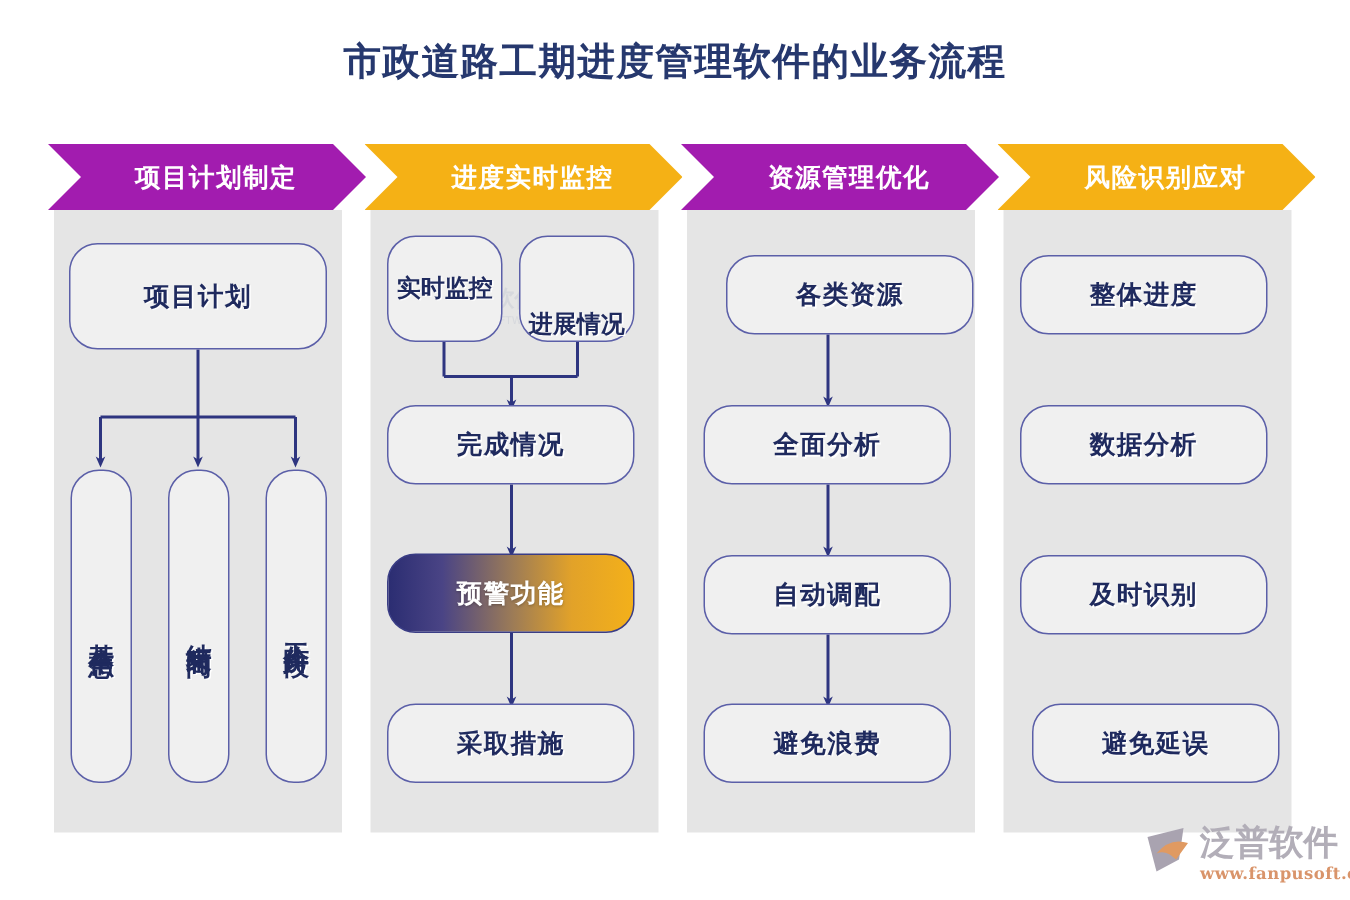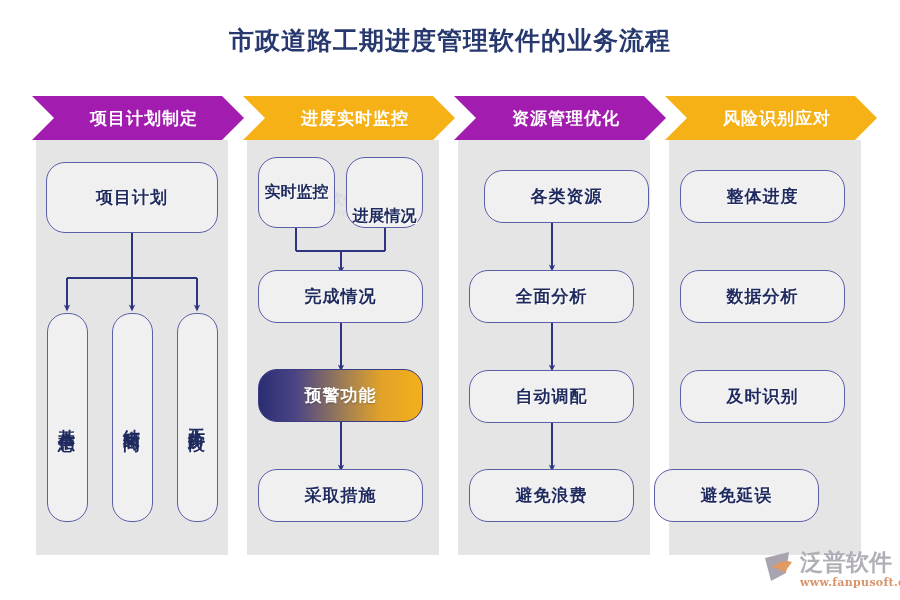--- a/index.html
+++ b/index.html
@@ -252,21 +252,21 @@
 
   <div class="node" style="left:680px; top:170px; width:165px; height:53px;">
     <span>整体进度</span>
   </div>
   <div class="node" style="left:680px; top:270px; width:165px; height:53px;">
     <span>数据分析</span>
   </div>
   <div class="node" style="left:680px; top:370px; width:165px; height:53px;">
     <span>及时识别</span>
   </div>
-  <div class="node" style="left:654px; top:469px; width:165px; height:53px;">
+  <div class="node" style="left:688px; top:469px; width:165px; height:53px;">
     <span>避免延误</span>
   </div>
 
   <div id="logo">
     <svg width="34" height="32" viewBox="0 0 34 32">
       <path d="M3 7 L27 1 L24 22 L9 30 Z" fill="#a9a3b0"></path>
       <path d="M9 18 Q18 7 30 11 L22 22 Q15 15 9 18 Z" fill="#e09a62"></path>
     </svg>
     <div id="logo-text-wrap">
       <div id="logo-name">泛普软件</div>

